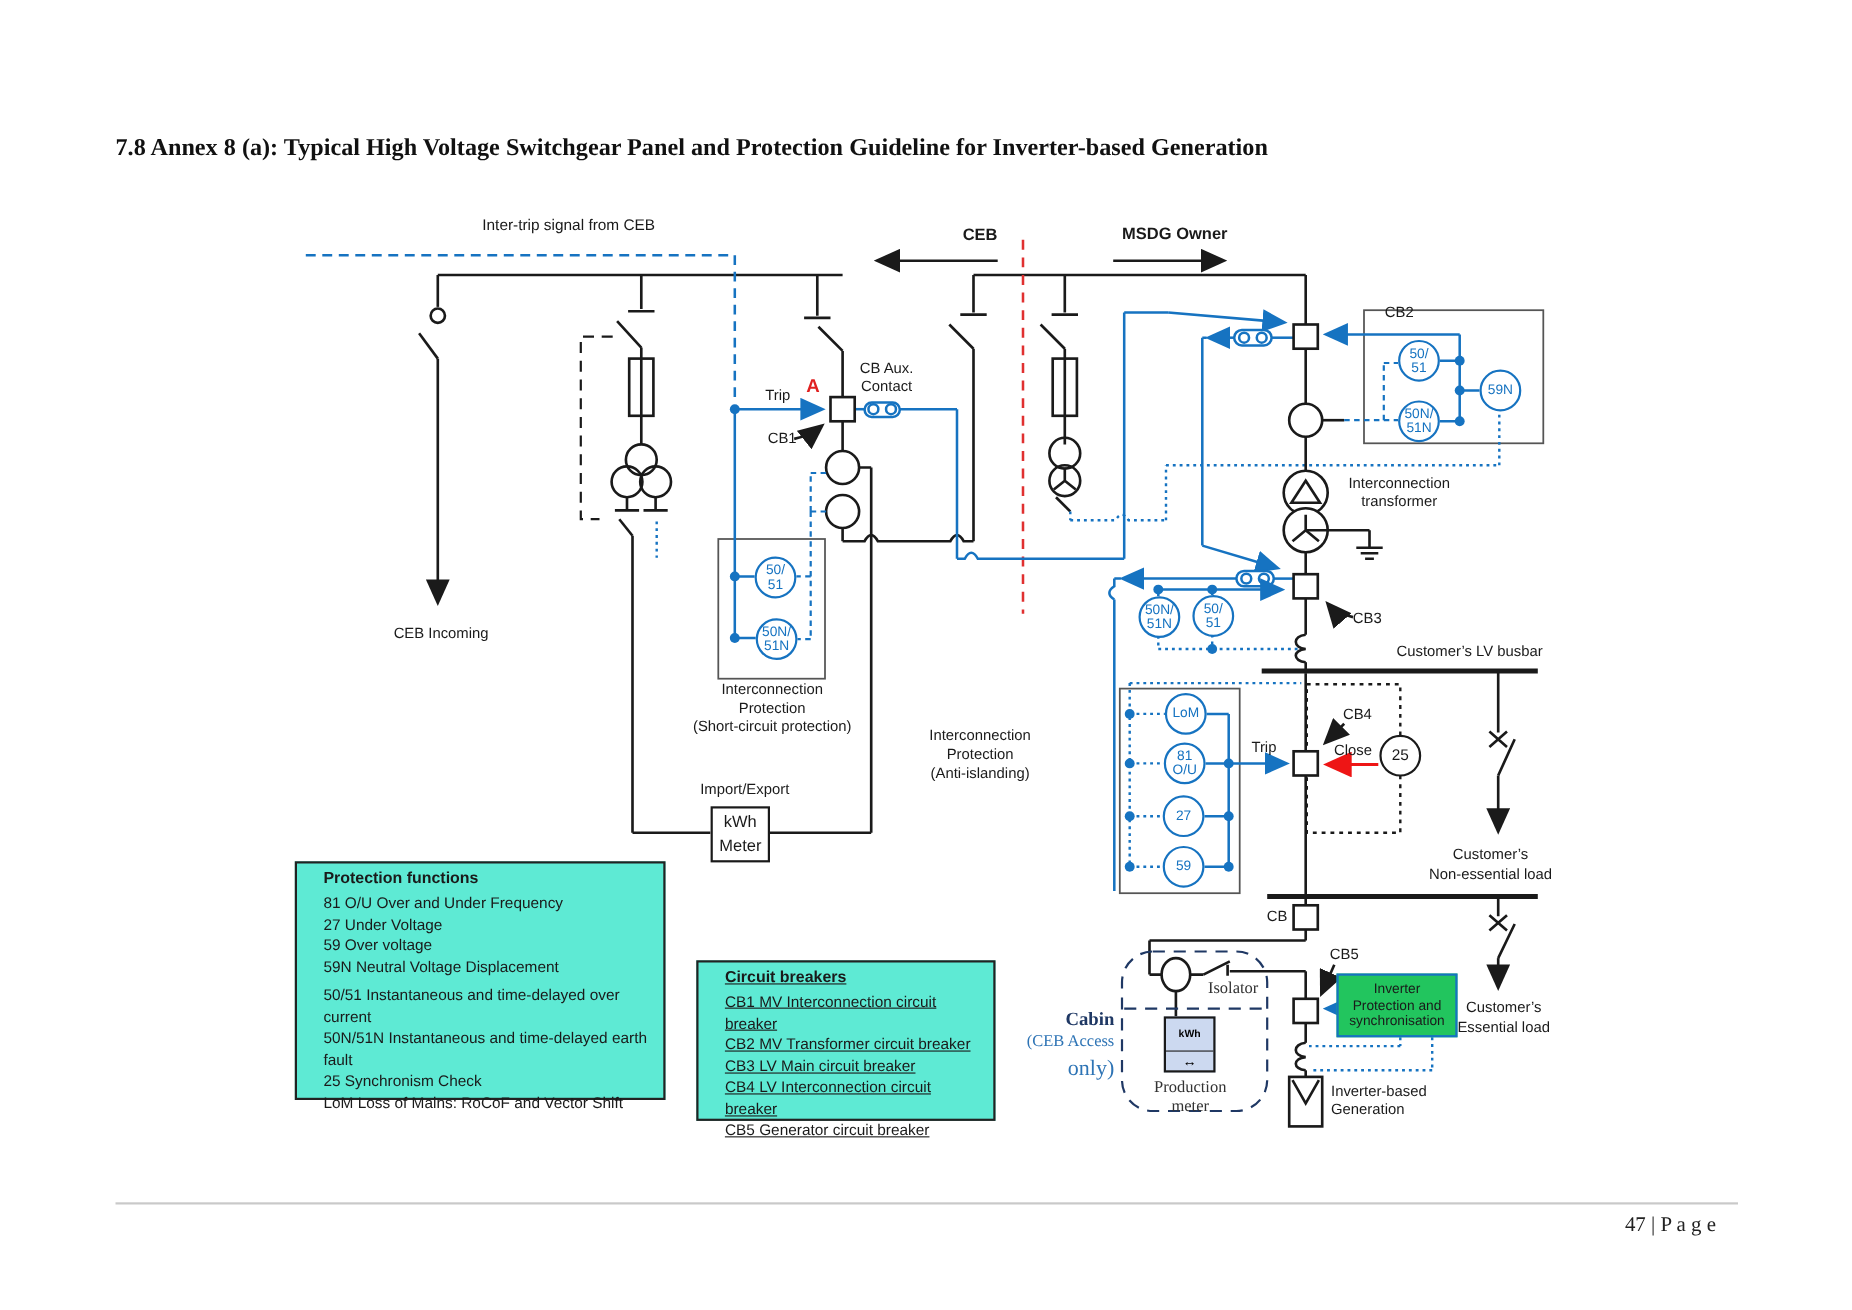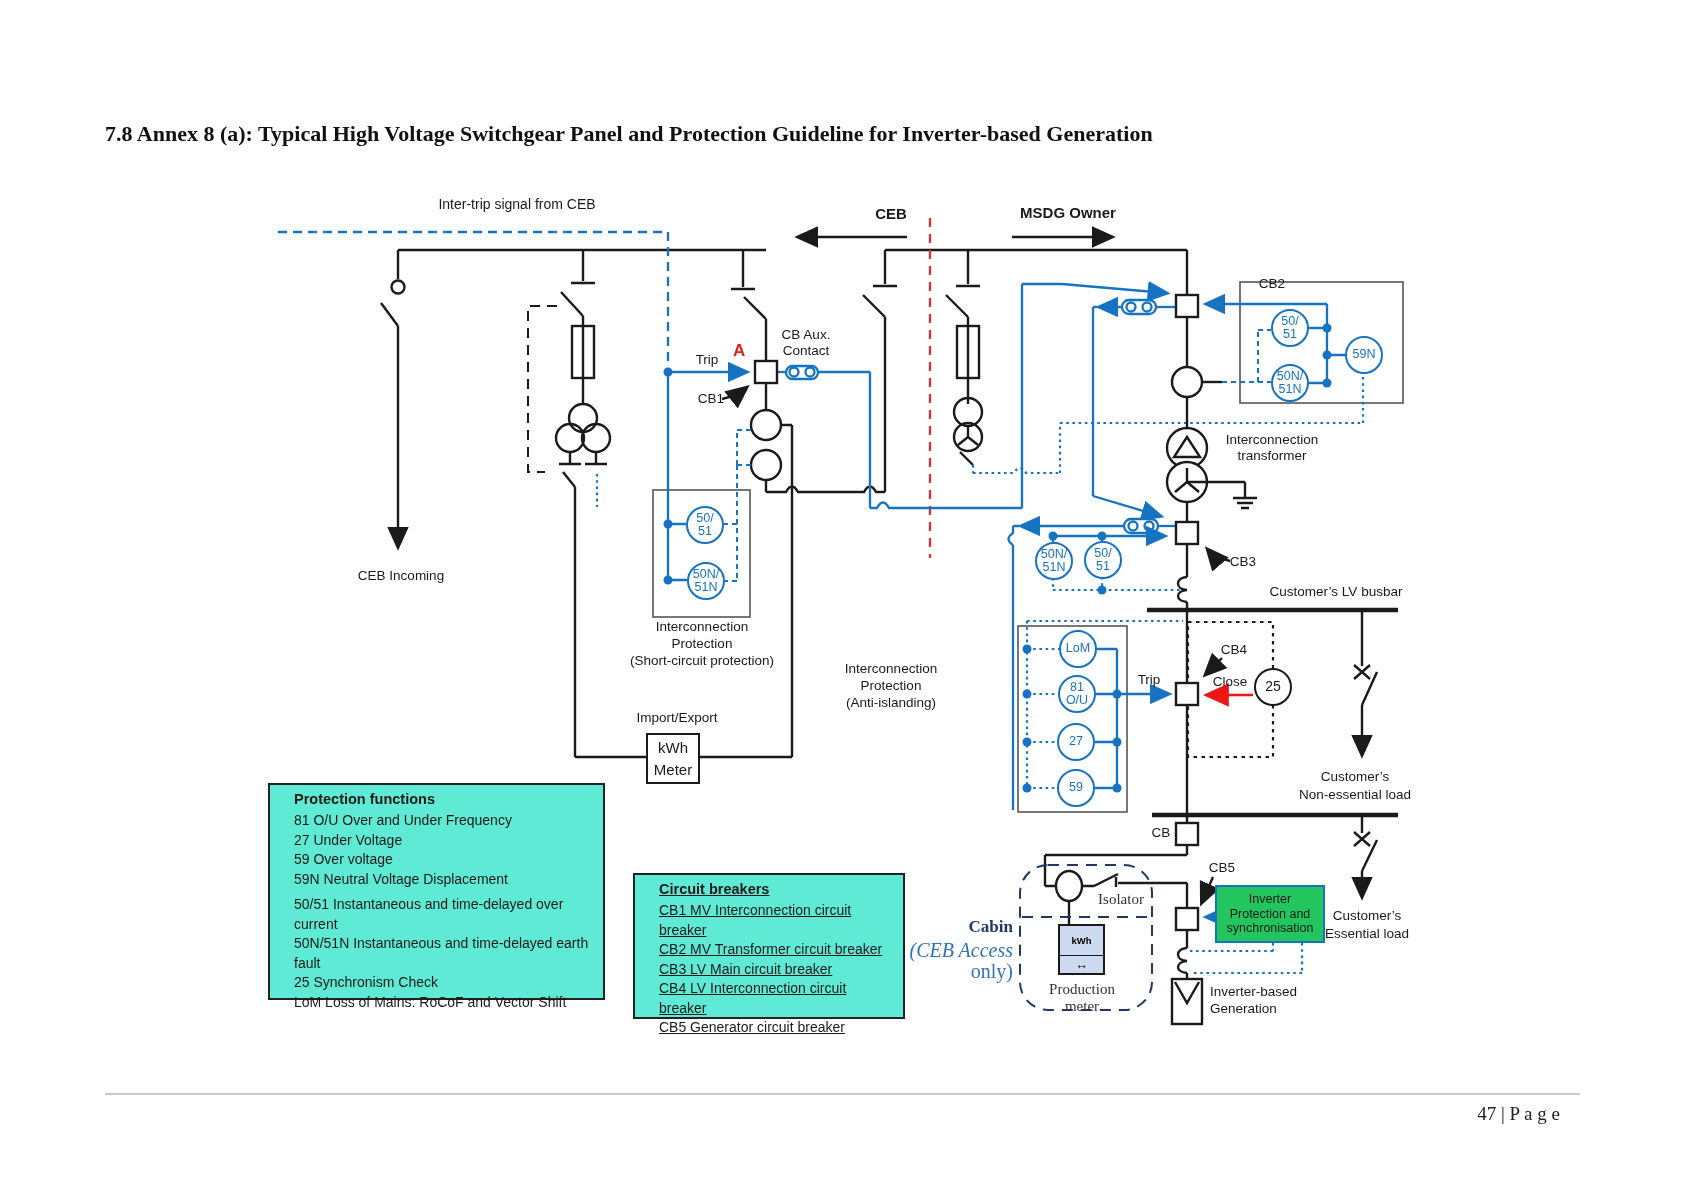--- a/index.html
+++ b/index.html
@@ -292,21 +292,21 @@
   <div class="L" style="left:891px;top:661px;">Interconnection</div>
   <div class="L" style="left:891px;top:678px;">Protection</div>
   <div class="L" style="left:891px;top:695px;">(Anti-islanding)</div>
   <div class="L" style="left:677px;top:710px;">Import/Export</div>
   <div class="L" style="left:1355px;top:769px;">Customer’s</div>
   <div class="L" style="left:1355px;top:787px;">Non-essential load</div>
   <div class="L" style="left:1367px;top:908px;">Customer’s</div>
   <div class="L" style="left:1367px;top:926px;">Essential load</div>
   <div class="L serif" style="left:1121px;top:891px;">Isolator</div>
   <div class="cabinTxt" style="top:917px;font-weight:bold;font-size:17px;color:#1f3864;">Cabin</div>
-  <div class="cabinTxt" style="top:939px;font-size:20px;color:#2e74b5;font-style:italic;">(CEB Access</div>
+  <div class="cabinTxt" style="top:939px;font-size:15px;color:#2e74b5;">(CEB Access</div>
   <div class="cabinTxt" style="top:960px;font-size:20px;color:#2e74b5;">only)</div>
   <div class="L serif" style="left:1082px;top:981px;">Production</div>
   <div class="L serif" style="left:1082px;top:998px;">meter</div>
   <div class="L noTr" style="left:1210px;top:984px;">Inverter-based</div>
   <div class="L noTr" style="left:1210px;top:1001px;">Generation</div>
 
   <div class="relay" style="left:686px;top:506px;">
     <span>50/</span>
       <span>51</span>
     </div>

